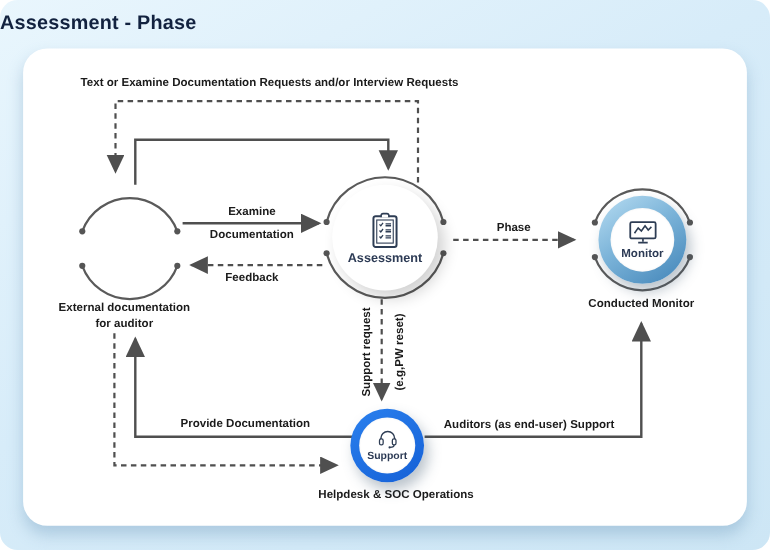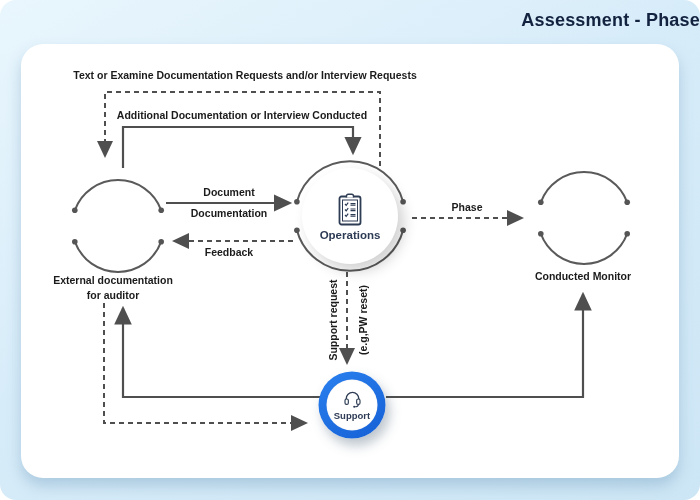--- a/index.html
+++ b/index.html
@@ -3,21 +3,21 @@
 <meta charset="utf-8">
 <style>
   html,body{margin:0;padding:0;background:#fff;}
   .stage{
     position:relative;width:700px;height:500px;overflow:hidden;
     border-radius:16px;
     background:linear-gradient(150deg,#e9f6fd 0%,#d7ecf9 45%,#cde6f5 100%);
     font-family:"Liberation Sans",sans-serif;
   }
   .title{
-    position:absolute;top:10px;left:0;width:100%;text-align:right;
+    position:absolute;top:10px;left:0;width:100%;text-align:left;
     font-size:18px;font-weight:bold;color:#12223f;letter-spacing:.2px;
   }
   .card{
     position:absolute;left:21px;top:44px;width:658px;height:434px;
     background:#ffffff;border-radius:22px;
     box-shadow:0 8px 14px rgba(125,165,195,.45);
   }
   svg.overlay{position:absolute;left:0;top:0;width:700px;height:500px;}
   .lbl{
     position:absolute;transform:translate(-50%,-50%);
@@ -105,52 +105,67 @@
     </g>
     <g fill="#555">
       <circle cx="540.8" cy="202.3" r="2.8"></circle>
         <circle cx="627.2" cy="202.3" r="2.8"></circle>
       <circle cx="540.8" cy="233.7" r="2.8"></circle>
         <circle cx="627.2" cy="233.7" r="2.8"></circle>
     </g>
   </svg>
 
   <div class="lbl" style="left:245px;top:75px">Text or Examine Documentation Requests and/or Interview Requests</div>
-  <div class="lbl" style="left:242px;top:115px">Additional Documentation or Interview Conducted</div>
-  <div class="lbl" style="left:229px;top:192px">Document</div>
+  <div class="lbl" style="left:229px;top:192px">Examine</div>
   <div class="lbl" style="left:229px;top:213px">Documentation</div>
   <div class="lbl" style="left:229px;top:252px">Feedback</div>
   <div class="lbl" style="left:467px;top:207px">Phase</div>
   <div class="lbl vert" style="left:333px;top:320px">Support request</div>
   <div class="lbl vert" style="left:363px;top:320px">(e.g,PW reset)</div>
+  <div class="lbl" style="left:223px;top:385px">Provide Documentation</div>
+  <div class="lbl" style="left:481px;top:386px">Auditors (as end-user) Support</div>
 
   <div class="lbl multi" style="left:113px;top:287px">External documentation
 for auditor</div>
   <div class="lbl" style="left:583px;top:276px">Conducted Monitor</div>
+  <div class="lbl" style="left:360px;top:450px">Helpdesk &amp; SOC Operations</div>
 
 
   <div class="node" style="left:350px;top:216px">
     <div class="core big">
       <svg width="26" height="34" viewBox="0 0 26 34">
         <rect x="2.5" y="4.5" width="21" height="28" rx="2" fill="#fff" stroke="#2e3d54" stroke-width="1.8"></rect>
         <rect x="5.5" y="8" width="15" height="21" fill="none" stroke="#2e3d54" stroke-width="1"></rect>
         <path d="M9.5 5.5 V4 q0-1.8 1.8-1.8 h3.4 q1.8 0 1.8 1.8 V5.5" fill="#fff" stroke="#2e3d54" stroke-width="1.4"></path>
         <g stroke="#2e3d54" stroke-width="1.2" fill="none">
           <path d="M8 12 l1.2 1.3 2-2.6"></path>
             <path d="M13.5 11.5 h5 M13.5 13.2 h5"></path>
           <path d="M8 17.5 l1.2 1.3 2-2.6"></path>
             <path d="M13.5 17 h5 M13.5 18.7 h5"></path>
           <path d="M8 23 l1.2 1.3 2-2.6"></path>
             <path d="M13.5 22.5 h5 M13.5 24.2 h5"></path>
         </g>
       </svg>
-      <div class="nlabel lg">Operations</div>
+      <div class="nlabel lg">Assessment</div>
     </div>
   </div>
 
+  <div class="node" style="left:584px;top:218px">
+    <div class="ring blue">
+      <div class="core small">
+        <svg width="27" height="25" viewBox="0 0 28 26">
+          <rect x="2" y="3" width="24" height="15.5" rx="1.5" fill="#fff" stroke="#2e3d54" stroke-width="1.7"></rect>
+          <polyline points="6,13.5 9.5,8.5 12.5,11.5 16,6.5 19,10.5 22,7.5" fill="none" stroke="#2e3d54" stroke-width="1.5"></polyline>
+          <path d="M14 18.5 v3" stroke="#2e3d54" stroke-width="1.6" fill="none"></path>
+          <path d="M9.5 22.5 h9" stroke="#2e3d54" stroke-width="1.6" fill="none"></path>
+        </svg>
+        <div class="nlabel">Monitor</div>
+      </div>
+    </div>
+  </div>
 
   <div class="node" style="left:352px;top:405px">
     <div class="ring vivid">
       <div class="core tiny">
         <svg width="20" height="19" viewBox="0 0 24 22">
           <path d="M4.5 13 v-2.5 a7.5 7.5 0 0 1 15 0 V13" fill="none" stroke="#2e3d54" stroke-width="1.6"></path>
           <rect x="3" y="11" width="4" height="6.5" rx="1.8" fill="#fff" stroke="#2e3d54" stroke-width="1.4"></rect>
           <rect x="17" y="11" width="4" height="6.5" rx="1.8" fill="#fff" stroke="#2e3d54" stroke-width="1.4"></rect>
           <path d="M19 17.5 q0 2.8 -4.5 2.8" fill="none" stroke="#2e3d54" stroke-width="1.4"></path>
           <circle cx="14" cy="20.3" r="1.2" fill="#2e3d54"></circle>

